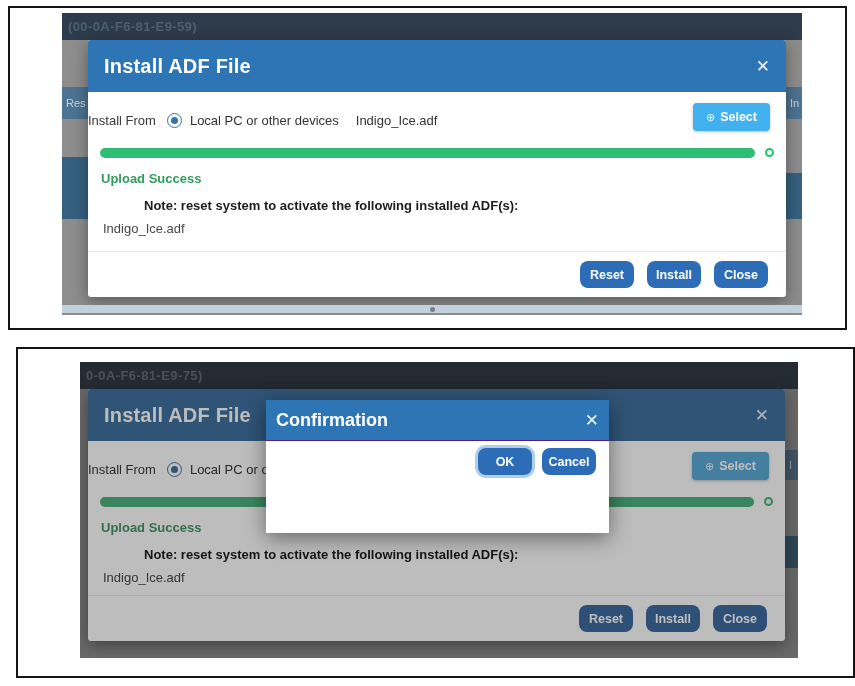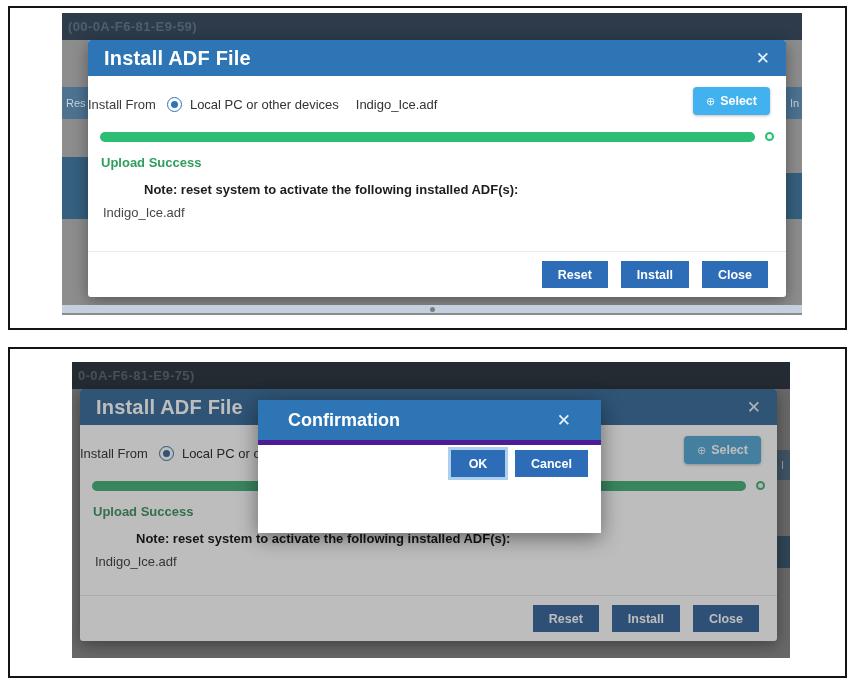--- a/index.html
+++ b/index.html
@@ -1,41 +1,41 @@
 <!DOCTYPE html>
 <html><head>
 <meta charset="utf-8">
 <style>
   html,body{margin:0;padding:0;background:#fff;}
   *{box-sizing:border-box;font-family:"Liberation Sans",sans-serif;}
   #stage{position:relative;width:855px;height:686px;background:#fff;overflow:hidden;}
 
   .panel{position:absolute;border:2px solid #141414;background:#fff;}
   #panel-top{left:8px;top:6px;width:839px;height:324px;}
-  #panel-bottom{left:8px;top:347px;width:839px;height:331px;}
+  #panel-bottom{left:16px;top:347px;width:839px;height:331px;}
 
   .page{position:absolute;background:#8d8d8d;overflow:hidden;}
   #page-top{left:52px;top:5px;width:740px;height:302px;}
   #page-bottom{left:62px;top:13px;width:718px;height:296px;}
   .dimmed{filter:brightness(0.74) saturate(0.7);}
 
   .topbar{position:absolute;left:0;top:0;right:0;height:27px;background:#2d3b4a;
           display:flex;align-items:center;padding-left:6px;}
   .topbar span{font-size:13px;font-weight:600;color:#4d5f72;letter-spacing:.4px;white-space:nowrap;}
   #page-bottom .topbar span{color:#5d6d7c;}
 
   .frag{position:absolute;overflow:hidden;}
   .frag-blue{background:#4c7392;color:#c9d5df;font-size:11px;display:flex;align-items:center;padding-left:4px;}
   .frag-steel{background:#35607f;}
 
   .modal{position:absolute;background:#fff;border-radius:3px;
          box-shadow:0 4px 16px rgba(0,0,0,.38);display:flex;flex-direction:column;}
   #modal-top{left:26px;top:27px;width:698px;height:257px;}
   #modal-bottom{left:8px;top:27px;width:697px;height:252px;}
-  .modal-header{height:36px;background:#2e75b6;display:flex;align-items:center;
+  .modal-header{height:52px;background:#2e75b6;display:flex;align-items:center;
                 padding:0 16px;border-radius:3px 3px 0 0;flex:none;}
   .modal-title{color:#fff;font-size:20px;font-weight:600;letter-spacing:.2px;}
   .modal-close{margin-left:auto;color:#eaf1f8;font-size:17px;line-height:1;cursor:pointer;}
   .modal-body{position:relative;flex:1;background:#fff;}
 
   .row-installfrom{position:absolute;top:14px;left:0;right:112px;height:28px;
                    display:flex;align-items:center;font-size:13px;color:#333;white-space:nowrap;}
   .if-label{color:#3a3a3a;}
   .radio{width:15px;height:15px;border:1.6px solid #2e75b6;border-radius:50%;
          margin:0 8px 0 11px;display:flex;align-items:center;justify-content:center;flex:none;}
@@ -52,33 +52,33 @@
   .progress-bar{flex:1;height:10px;border-radius:5px;background:#2dbe74;margin-right:10px;}
   .progress-dot{width:9px;height:9px;border-radius:50%;border:2.5px solid #2dbe74;
                 background:#eaf8f0;flex:none;}
 
   .status{position:absolute;top:79px;left:13px;font-size:13px;font-weight:700;color:#2e9e5c;}
   .note{position:absolute;top:106px;left:13px;font-size:13px;font-weight:700;color:#1d1d1d;padding-left:43px;}
   .installed-file{position:absolute;top:129px;left:15px;font-size:13px;color:#474747;}
 
   .modal-footer{height:46px;border-top:1px solid #eaeaea;display:flex;align-items:center;
                 justify-content:flex-end;gap:13px;padding-right:18px;flex:none;}
-  .btn{height:27px;min-width:54px;padding:0 16px;background:#2d6db8;color:#fff;border:none;
-       border-radius:0;font-size:12.5px;font-weight:600;cursor:pointer;}
+  .btn{height:27px;min-width:54px;padding:0 4px;background:#2d6db8;color:#fff;border:none;
+       border-radius:8px;font-size:12.5px;font-weight:600;cursor:pointer;}
 
   .scroll-strip{position:absolute;left:0;top:292px;width:740px;height:8px;background:#c5d0de;}
   .scroll-dot{position:absolute;left:368px;top:294px;width:5px;height:5px;border-radius:50%;background:#7d7d7d;}
 
   
   #confirm{position:absolute;left:248px;top:51px;width:343px;height:133px;background:#fff;
            box-shadow:0 5px 20px rgba(0,0,0,.45);z-index:5;display:flex;flex-direction:column;}
-  .confirm-header{height:40px;background:#2e75b6;display:flex;align-items:center;padding:0 30px;flex:none;}
+  .confirm-header{height:40px;background:#2e75b6;display:flex;align-items:center;padding:0 10px;flex:none;}
   .confirm-title{color:#fff;font-size:18px;font-weight:600;}
   .confirm-body{flex:1;padding:15px 15px 0;font-size:13px;color:#333;}
-  .confirm-footer{height:42px;border-top:5px solid #4c1d95;display:flex;align-items:center;
+  .confirm-footer{height:42px;border-top:1px solid #4c1d95;display:flex;align-items:center;
                   justify-content:flex-end;gap:10px;padding-right:13px;flex:none;}
   .btn-ok{box-shadow:0 0 0 3px #aecfec;}
 </style>
 </head>
 <body>
 
 <div id="stage">
 
   <div class="panel" id="panel-top">
     <div class="page" id="page-top">

